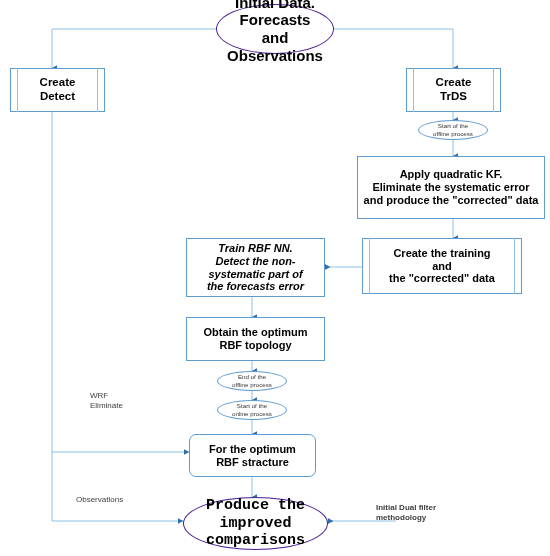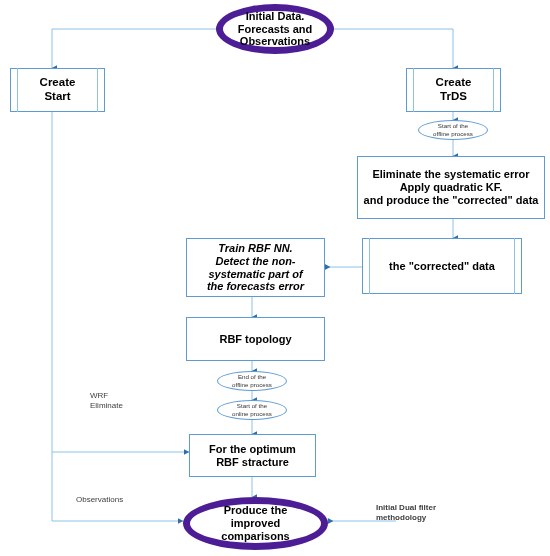--- a/index.html
+++ b/index.html
@@ -57,23 +57,23 @@
     top: -1px;
     bottom: -1px;
     width: 0;
     border-left: 1px solid #8fc0e6;
   }
   .node.predefined::before { left: 6px; }
   .node.predefined::after  { right: 6px; }
 
   
   .node.terminator {
-    border: 7px solid #4c1d95;
+    border: 1px solid #4c1d95;
     border-radius: 50% / 50%;
-    font-size: 11px;
+    font-size: 15px;
     padding: 2px 8px;
   }
   .node.terminator-small {
     border: 1px solid #5e9bd3;
     border-radius: 50% / 50%;
     font-size: 6.2px;
     font-weight: normal;
     color: #333333;
     padding: 1px 3px;
     line-height: 1.25;
@@ -146,89 +146,91 @@
     <div>
       <span class="nl">Initial Data.</span>
       <span class="nl">Forecasts and</span>
       <span class="nl">Observations</span>
     </div>
   </div>
 
   <div class="node predefined" style="left:10px; top:68px; width:95px; height:44px;">
     <div>
       <span class="nl">Create</span>
-      <span class="nl">Start</span>
+      <span class="nl">Detect</span>
     </div>
   </div>
 
   <div class="node predefined" style="left:406px; top:68px; width:95px; height:44px;">
     <div>
       <span class="nl">Create</span>
       <span class="nl">TrDS</span>
     </div>
   </div>
 
   <div class="node terminator-small" style="left:418px; top:120px; width:70px; height:20px;">
     <div>
       <span class="nl">Start of the</span>
       <span class="nl">offline process</span>
     </div>
   </div>
 
   <div class="node process" style="left:357px; top:156px; width:188px; height:63px;">
     <div>
+      <span class="nl">Apply quadratic KF.</span>
       <span class="nl">Eliminate the systematic error</span>
-      <span class="nl">Apply quadratic KF.</span>
       <span class="nl">and produce the "corrected" data</span>
     </div>
   </div>
 
   <div class="node predefined" style="left:362px; top:238px; width:160px; height:56px; font-size:11px;">
     <div>
+      <span class="nl">Create the training and</span>
       <span class="nl">the "corrected" data</span>
     </div>
   </div>
 
   <div class="node process" style="left:186px; top:238px; width:139px; height:59px;font-style:italic;">
     <div>
       <span class="nl">Train RBF NN.</span>
       <span class="nl">Detect the non-</span>
       <span class="nl">systematic part of</span>
       <span class="nl">the forecasts error</span>
     </div>
   </div>
 
   <div class="node process" style="left:186px; top:317px; width:139px; height:44px;">
     <div>
+      <span class="nl">Obtain the optimum</span>
       <span class="nl">RBF topology</span>
     </div>
   </div>
 
   <div class="node terminator-small" style="left:217px; top:371px; width:70px; height:20px;">
     <div>
       <span class="nl">End of the</span>
       <span class="nl">offline process</span>
     </div>
   </div>
 
   <div class="node terminator-small" style="left:217px; top:400px; width:70px; height:20px;">
     <div>
       <span class="nl">Start of the</span>
       <span class="nl">online process</span>
     </div>
   </div>
 
-  <div class="node process" style="left:189px; top:434px; width:127px; height:43px;">
+  <div class="node process" style="left:189px; top:434px; width:127px; height:43px;border-radius:7px;">
     <div>
       <span class="nl">For the optimum</span>
       <span class="nl">RBF stracture</span>
     </div>
   </div>
 
-  <div class="node terminator" style="left:183px; top:497px; width:145px; height:53px;">
+  <div class="node terminator" style="left:183px; top:497px; width:145px; height:53px;font-family:Liberation Mono, monospace;">
     <div>
       <span class="nl">Produce the improved</span>
       <span class="nl">comparisons</span>
     </div>
   </div>
 
   <div class="edge-label" style="left:90px; top:391px; width:80px;">
     <span class="nl">WRF</span>
     <span class="nl">Eliminate</span>
   </div>

